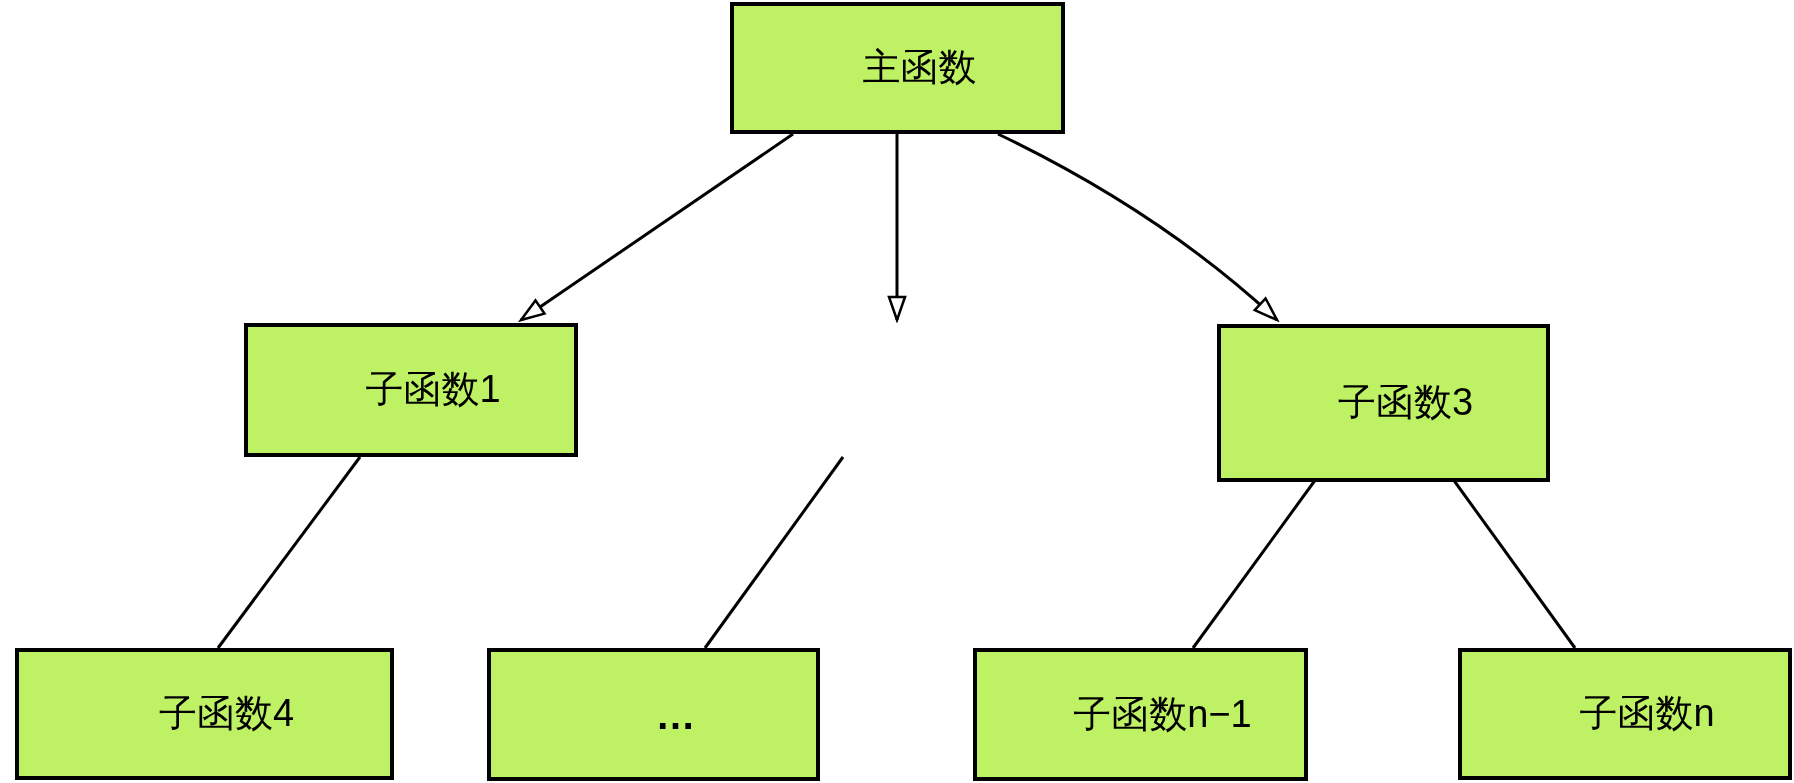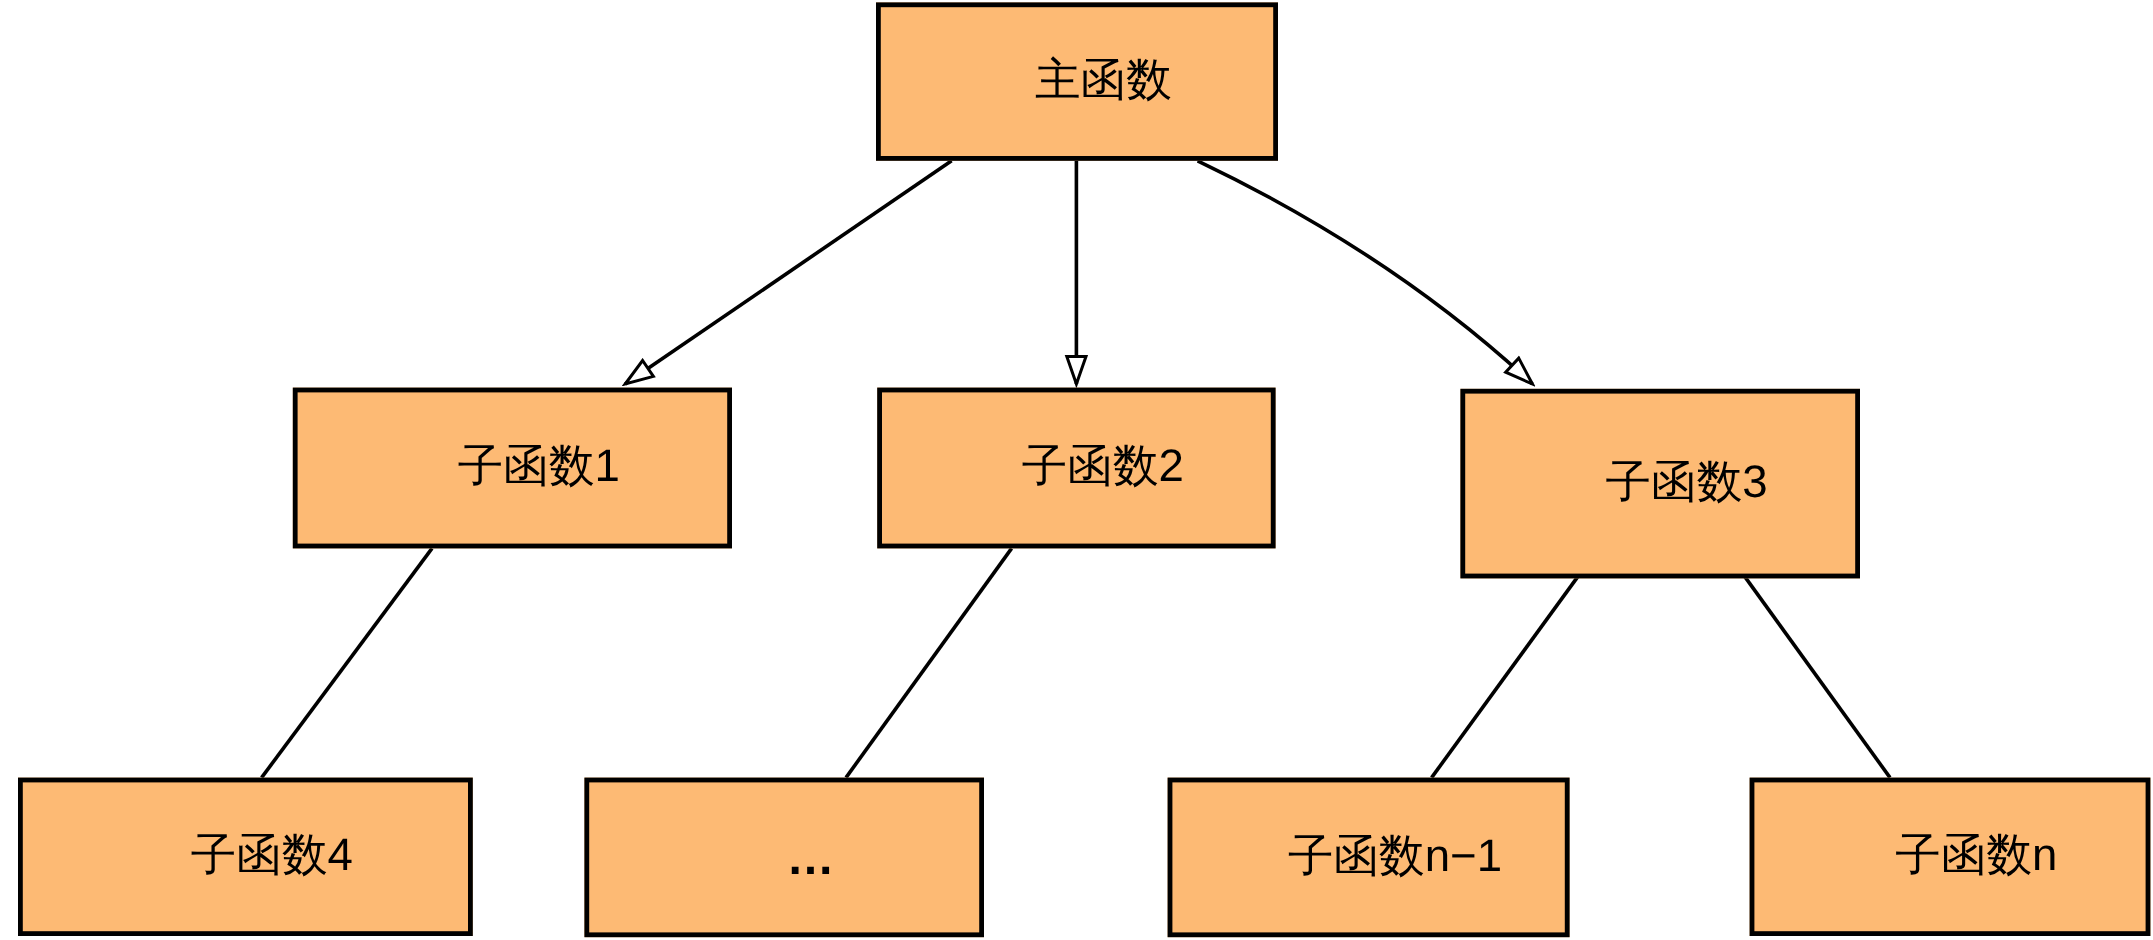--- a/index.html
+++ b/index.html
@@ -19,37 +19,37 @@
     position: absolute;
     left: 0;
     top: 0;
     width: 1794px;
     height: 783px;
   }
   .node {
     position: absolute;
     box-sizing: border-box;
     border: 4px solid #000000;
-    background: #fdba74;
+    background: #bef264;
     display: flex;
     align-items: center;
     justify-content: center;
     font-size: 38px;
     color: #000000;
     line-height: 1.2;
     white-space: nowrap;
     padding-left: 44px;
   }
   .node.ellipsis-node {
     font-weight: bold;
     font-size: 40px;
   }
   
   #node-main  { left: 730px;  top: 2px;   width: 335px; height: 132px; }
-  #node-sub1  { left: 244px;  top: 323px; width: 366px; height: 134px; }
+  #node-sub1  { left: 244px;  top: 323px; width: 334px; height: 134px; }
   #node-sub2  { left: 731px;  top: 323px; width: 332px; height: 134px; }
   #node-sub3  { left: 1217px; top: 324px; width: 333px; height: 158px; }
   #node-sub4  { left: 15px;    top: 648px; width: 379px; height: 132px; }
   #node-dots  { left: 487px;  top: 648px; width: 333px; height: 133px; }
   #node-subn1 { left: 973px;  top: 648px; width: 335px; height: 133px; align-items: center; }
   #node-subn  { left: 1458px; top: 648px; width: 334px; height: 132px; }
 </style>
 </head>
 <body>
 
@@ -78,23 +78,20 @@
   </svg>
 
   <div class="node" id="node-main">
     <span>主函数</span>
   </div>
 
   <div class="node" id="node-sub1">
     <span>子函数1</span>
   </div>
 
-  <div class="node" id="node-sub2">
-    <span>子函数2</span>
-  </div>
 
   <div class="node" id="node-sub3">
     <span>子函数3</span>
   </div>
 
   <div class="node" id="node-sub4">
     <span>子函数4</span>
   </div>
 
   <div class="node ellipsis-node" id="node-dots">

